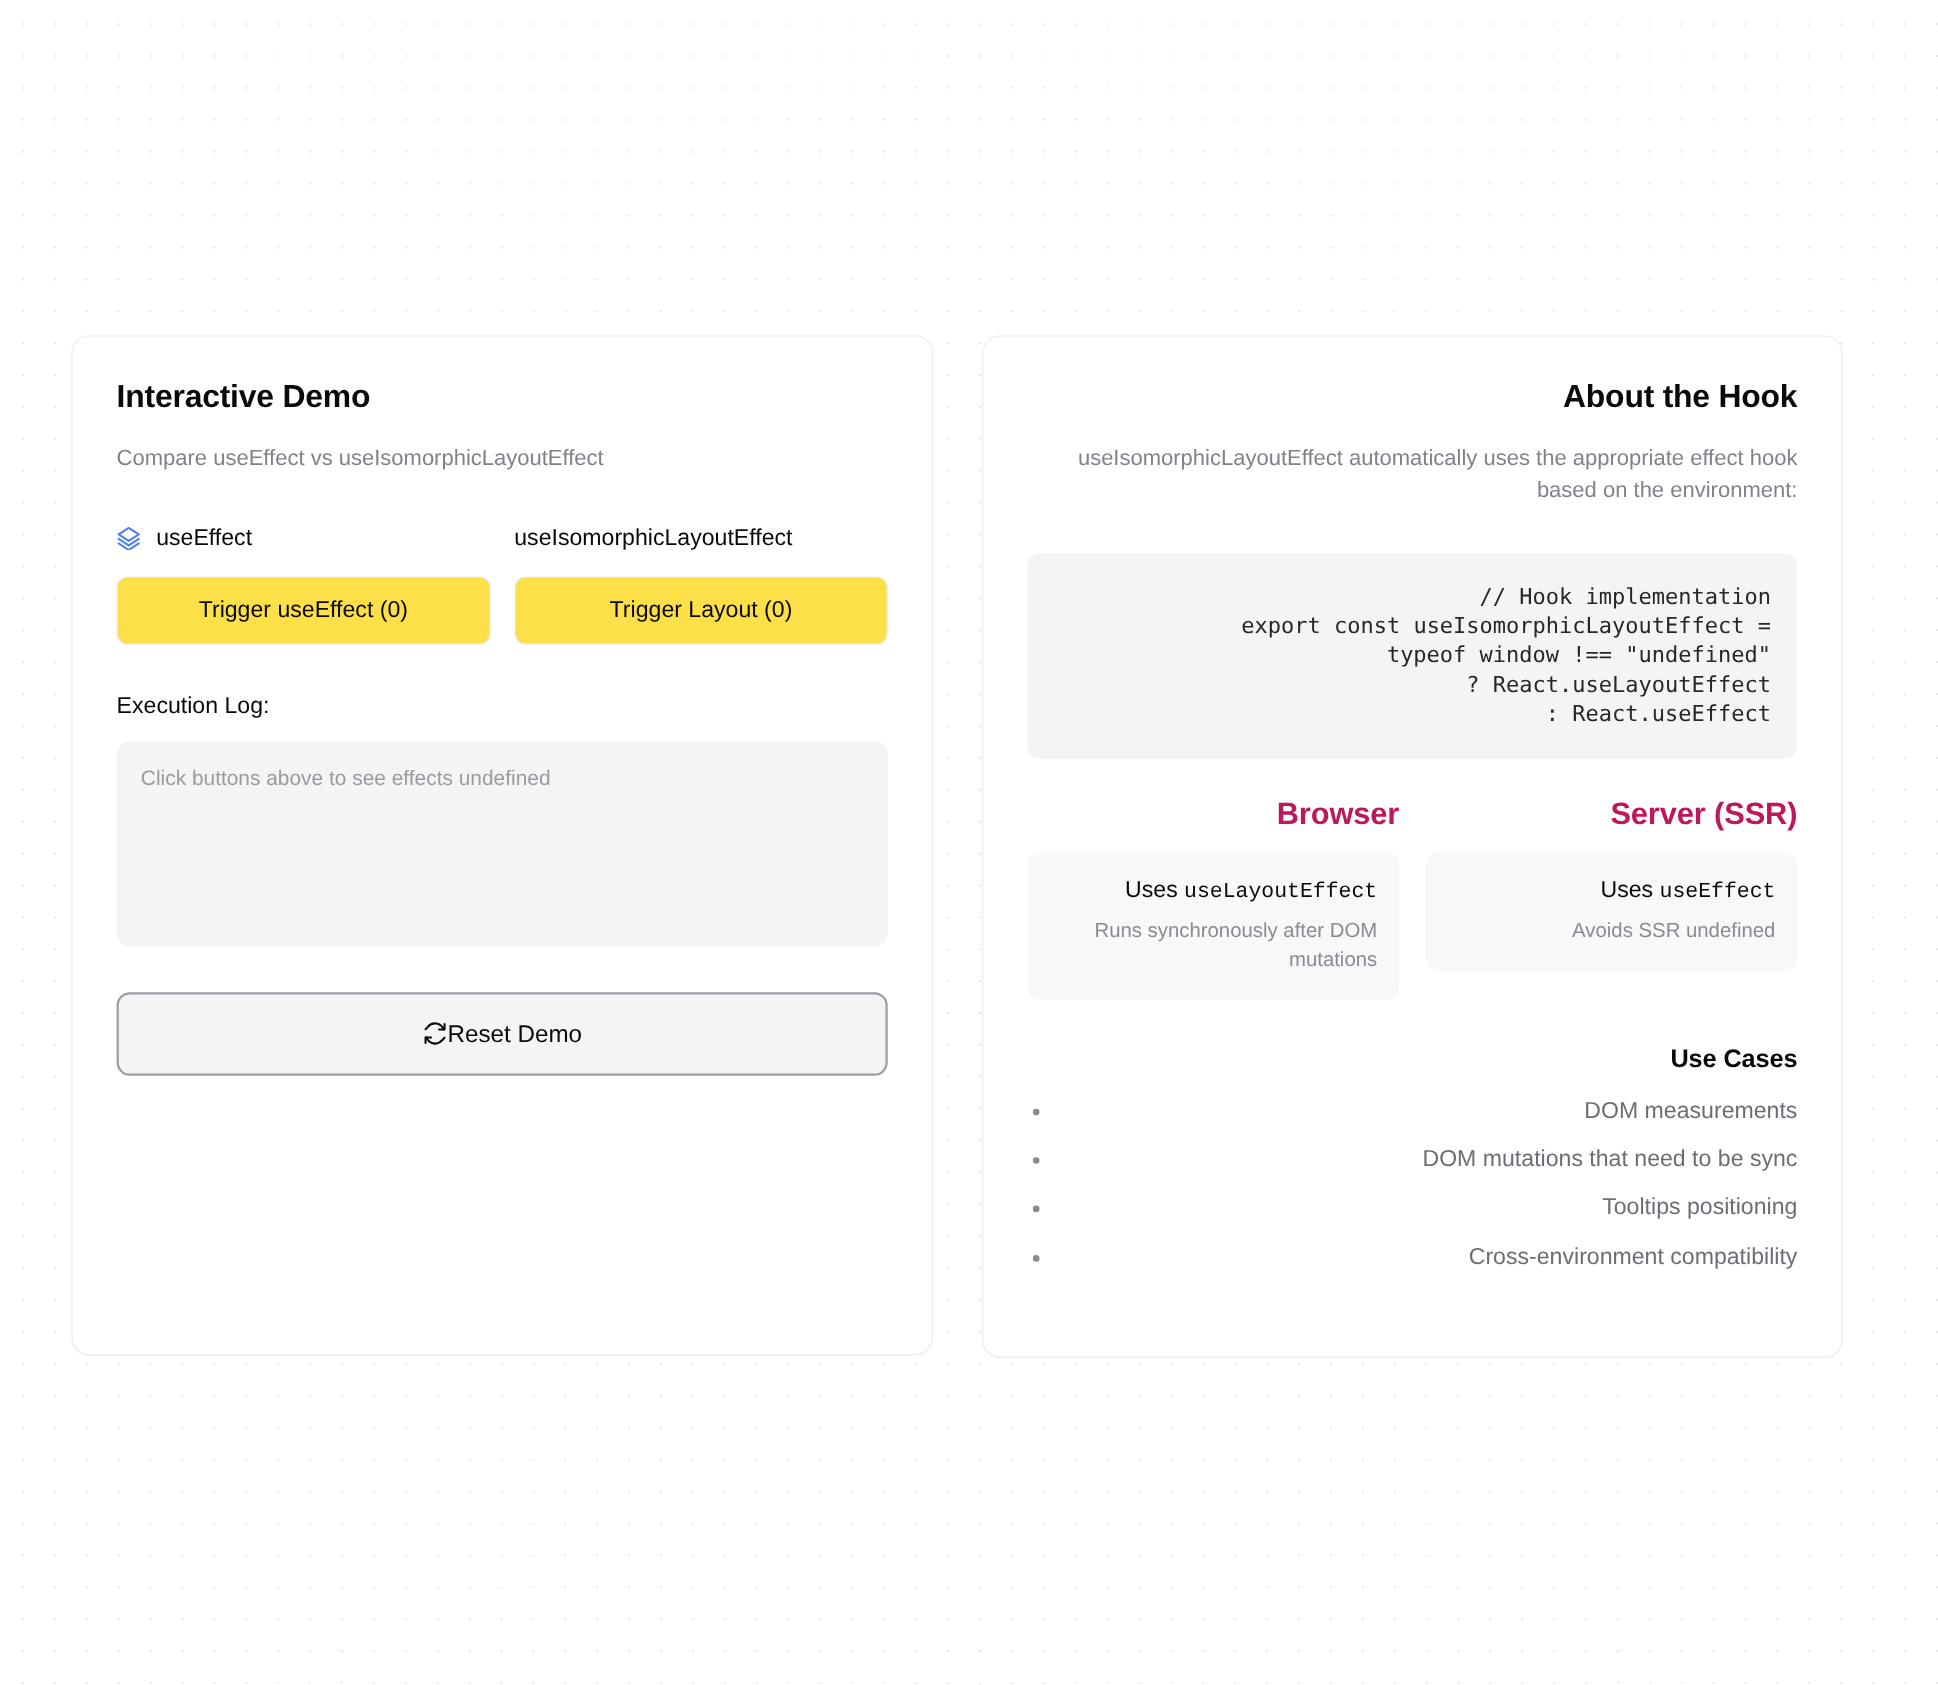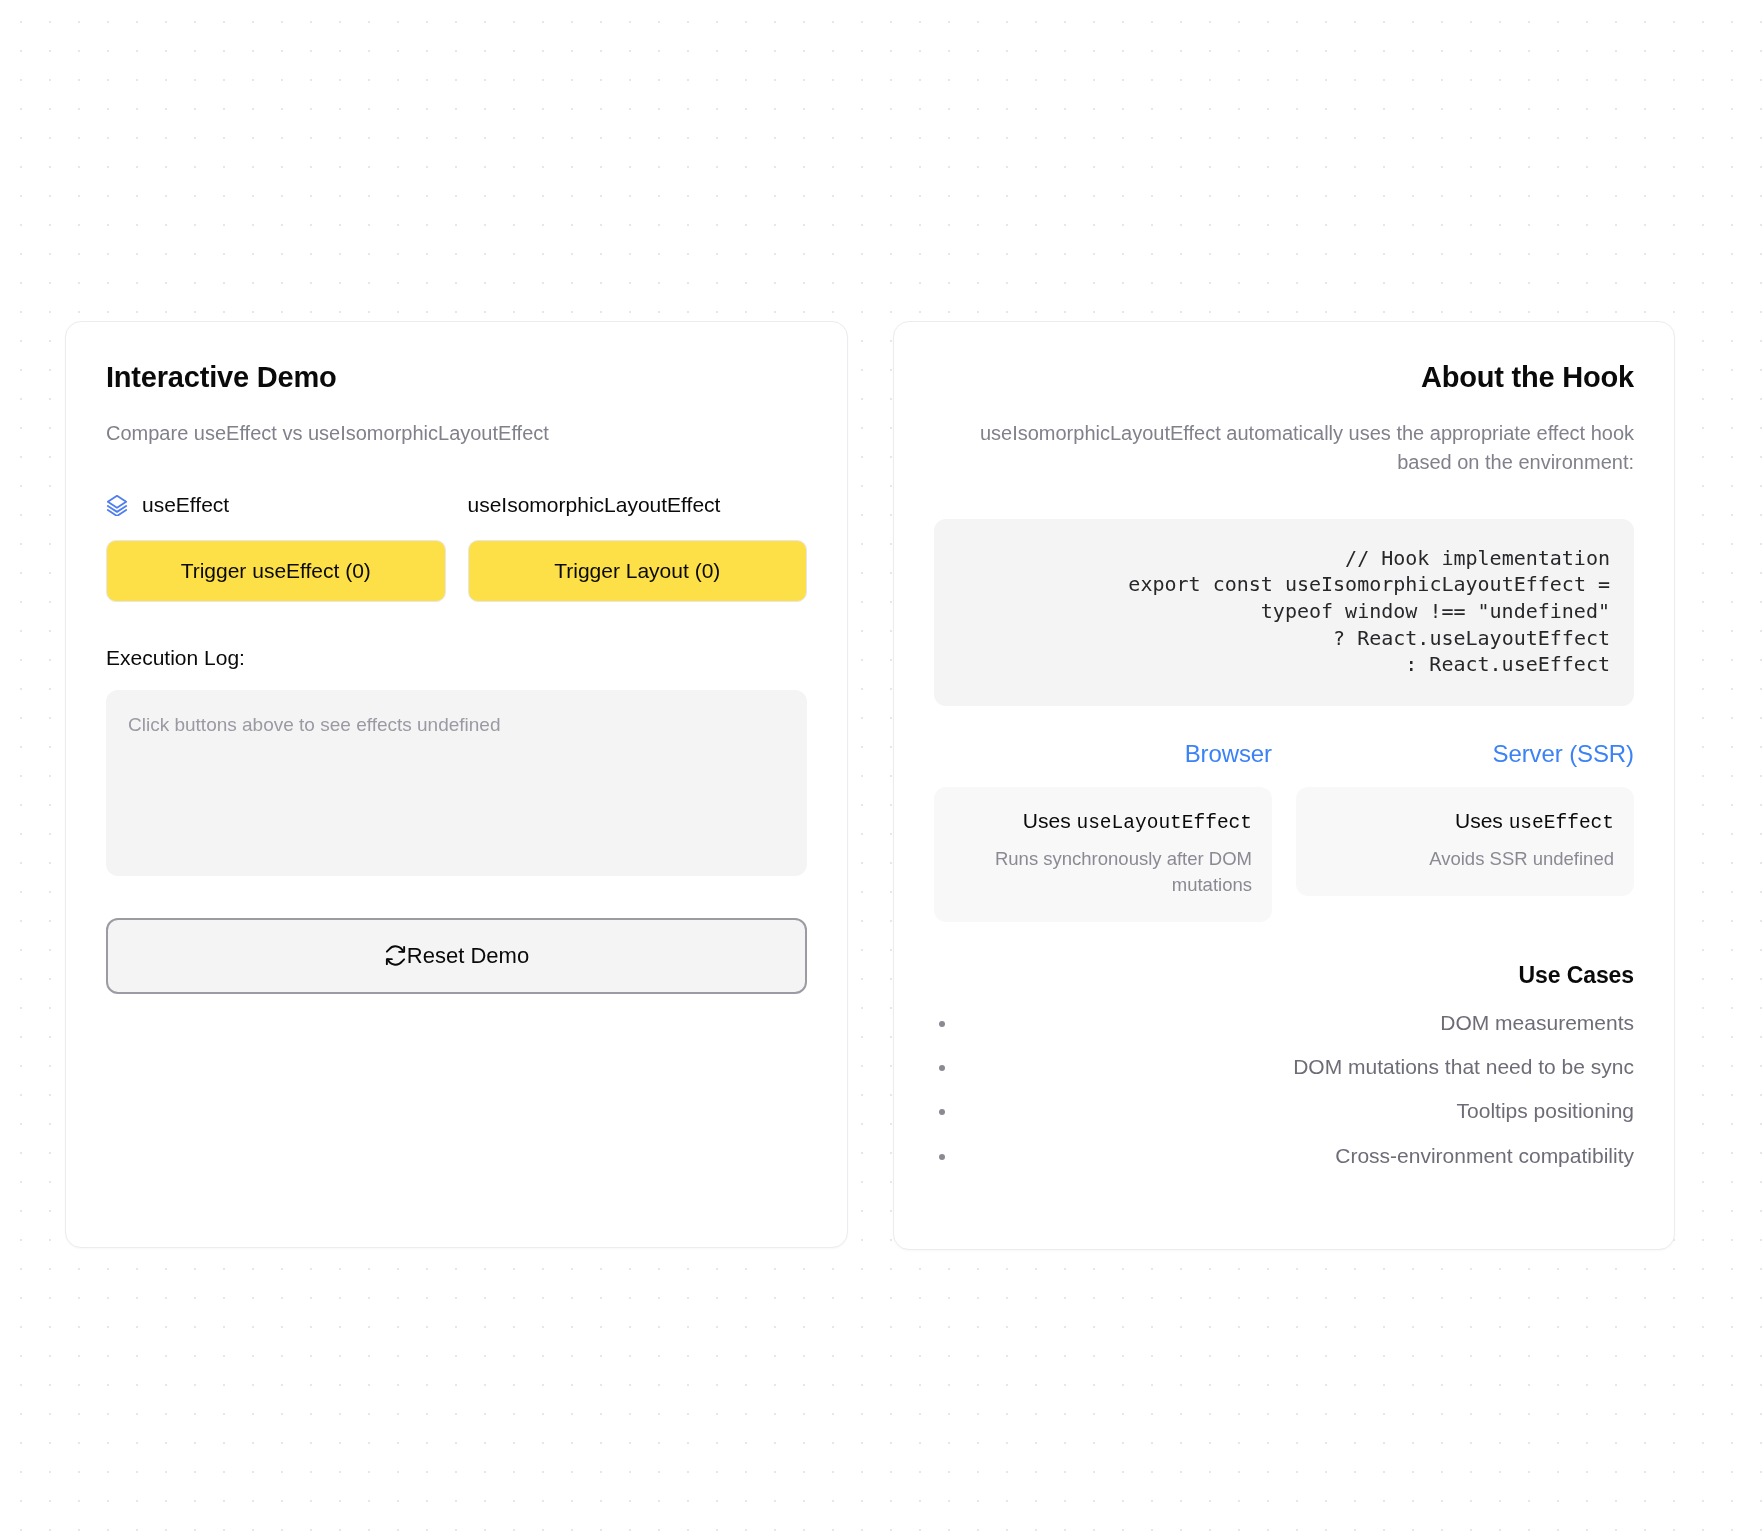--- a/index.html
+++ b/index.html
@@ -17,21 +17,21 @@
     background-size: 29px 29px;
     background-position: 20px 21px;
     position: relative;
     overflow: hidden;
     -webkit-font-smoothing: antialiased;
   }
 
   .page {
     position: absolute;
     left: 65px;
-    top: 321px;
+    top: 305px;
     width: 1610px;
     display: flex;
     gap: 45px;
     align-items: flex-start;
   }
 
   .card {
     background: #ffffff;
     border: 1px solid #ececee;
     border-radius: 16px;
@@ -169,23 +169,23 @@
   }
 
   .env-grid {
     margin-top: 34px;
     display: grid;
     grid-template-columns: 1fr 1fr;
     column-gap: 24px;
   }
 
   .env-col-title {
-    font-size: 24px;
-    font-weight: 400;
-    color: #3b82f6;
+    font-size: 28px;
+    font-weight: 700;
+    color: #be185d;
     letter-spacing: -0.1px;
   }
 
   .env-card {
     margin-top: 19px;
     background: #f8f8f9;
     border-radius: 12px;
     padding: 22px 20px 24px 20px;
   }
 

